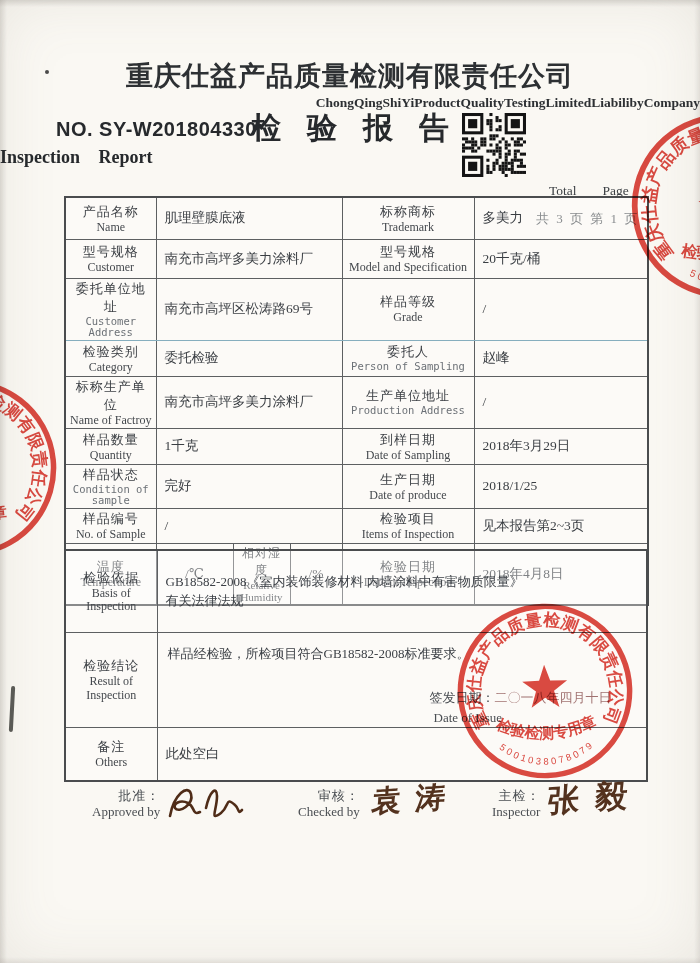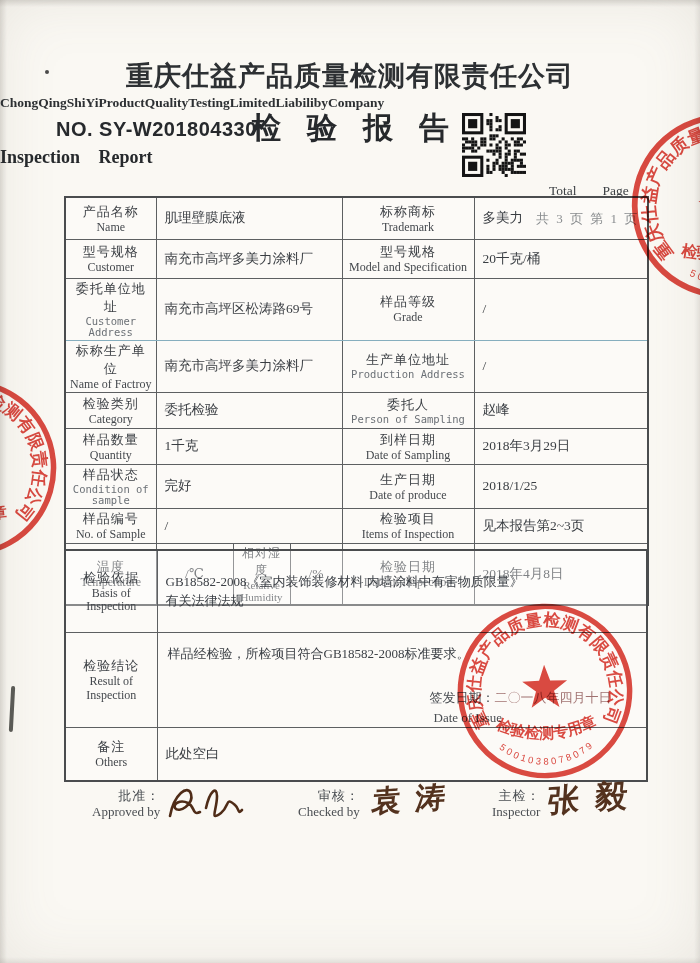--- a/index.html
+++ b/index.html
@@ -12,21 +12,21 @@
       linear-gradient(270deg, rgba(150,145,138,.18), rgba(0,0,0,0) 6px),
       linear-gradient(0deg, rgba(150,145,138,.18), rgba(0,0,0,0) 6px),
       #faf8f3;
     box-shadow: inset 0 0 60px rgba(120,112,100,.12);
     font-family:"Liberation Serif","DejaVu Serif",serif;
     color:#33373b;
   }
   .abs{position:absolute;}
   
   .company-cn{top:58px;left:0;width:700px;text-align:center;font-size:27px;font-weight:bold;letter-spacing:1px;color:#2d3033;}
-  .company-en{top:95px;left:0;width:700px;text-align:left;font-size:13.5px;font-weight:bold;color:#2d3033;}
+  .company-en{top:95px;left:0;width:700px;text-align:right;font-size:13.5px;font-weight:bold;color:#2d3033;}
   .report-no{top:118px;left:56px;font-family:"Liberation Sans","DejaVu Sans",sans-serif;font-size:20px;font-weight:600;color:#26292c;letter-spacing:.5px;}
   .title-cn{top:108px;left:0;width:700px;text-align:center;font-size:30px;font-weight:bold;letter-spacing:26px;text-indent:26px;color:#26292c;}
   .title-en{top:147px;left:0;width:700px;font-size:18px;font-weight:bold;word-spacing:14px;color:#26292c;}
   .qr-box{top:112px;left:462px;width:64px;height:66px;}
   .qr-box svg{width:100%;height:100%;}
   .pages-cn{top:163px;left:536px;font-size:13px;color:#4a4e52;letter-spacing:2px;margin-top:47px;}
   .pages-en{top:183px;left:549px;font-size:13.5px;color:#3c4044;}
   .pages-en .gap{display:inline-block;width:26px;}
   
   table{border-collapse:collapse;table-layout:fixed;}
@@ -258,43 +258,43 @@
             <div class="cn">委托单位地址</div>
             <div class="en mono">Customer Address</div>
           </td>
       <td class="val" colspan="3">南充市高坪区松涛路69号</td>
       <td class="lbl">
             <div class="cn">样品等级</div>
             <div class="en">Grade</div>
           </td>
       <td class="val">/</td>
     </tr>
+    <tr style="height:36px">
+      <td class="lbl">
+            <div class="cn">检验类别</div>
+            <div class="en">Category</div>
+          </td>
+      <td class="val" colspan="3">委托检验</td>
+      <td class="lbl">
+            <div class="cn">委托人</div>
+            <div class="en mono">Person of  Sampling</div>
+          </td>
+      <td class="val">赵峰</td>
+    </tr>
     <tr style="height:37px">
       <td class="lbl">
             <div class="cn">标称生产单位</div>
             <div class="en">Name of  Factroy</div>
           </td>
       <td class="val" colspan="3">南充市高坪多美力涂料厂</td>
       <td class="lbl">
             <div class="cn">生产单位地址</div>
             <div class="en mono">Production Address</div>
           </td>
       <td class="val">/</td>
-    </tr>
-    <tr style="height:36px">
-      <td class="lbl">
-            <div class="cn">检验类别</div>
-            <div class="en">Category</div>
-          </td>
-      <td class="val" colspan="3">委托检验</td>
-      <td class="lbl">
-            <div class="cn">委托人</div>
-            <div class="en mono">Person of  Sampling</div>
-          </td>
-      <td class="val">赵峰</td>
     </tr>
     <tr style="height:36px">
       <td class="lbl">
             <div class="cn">样品数量</div>
             <div class="en">Quantity</div>
           </td>
       <td class="val" colspan="3">1千克</td>
       <td class="lbl">
             <div class="cn">到样日期</div>
             <div class="en">Date of  Sampling</div>

